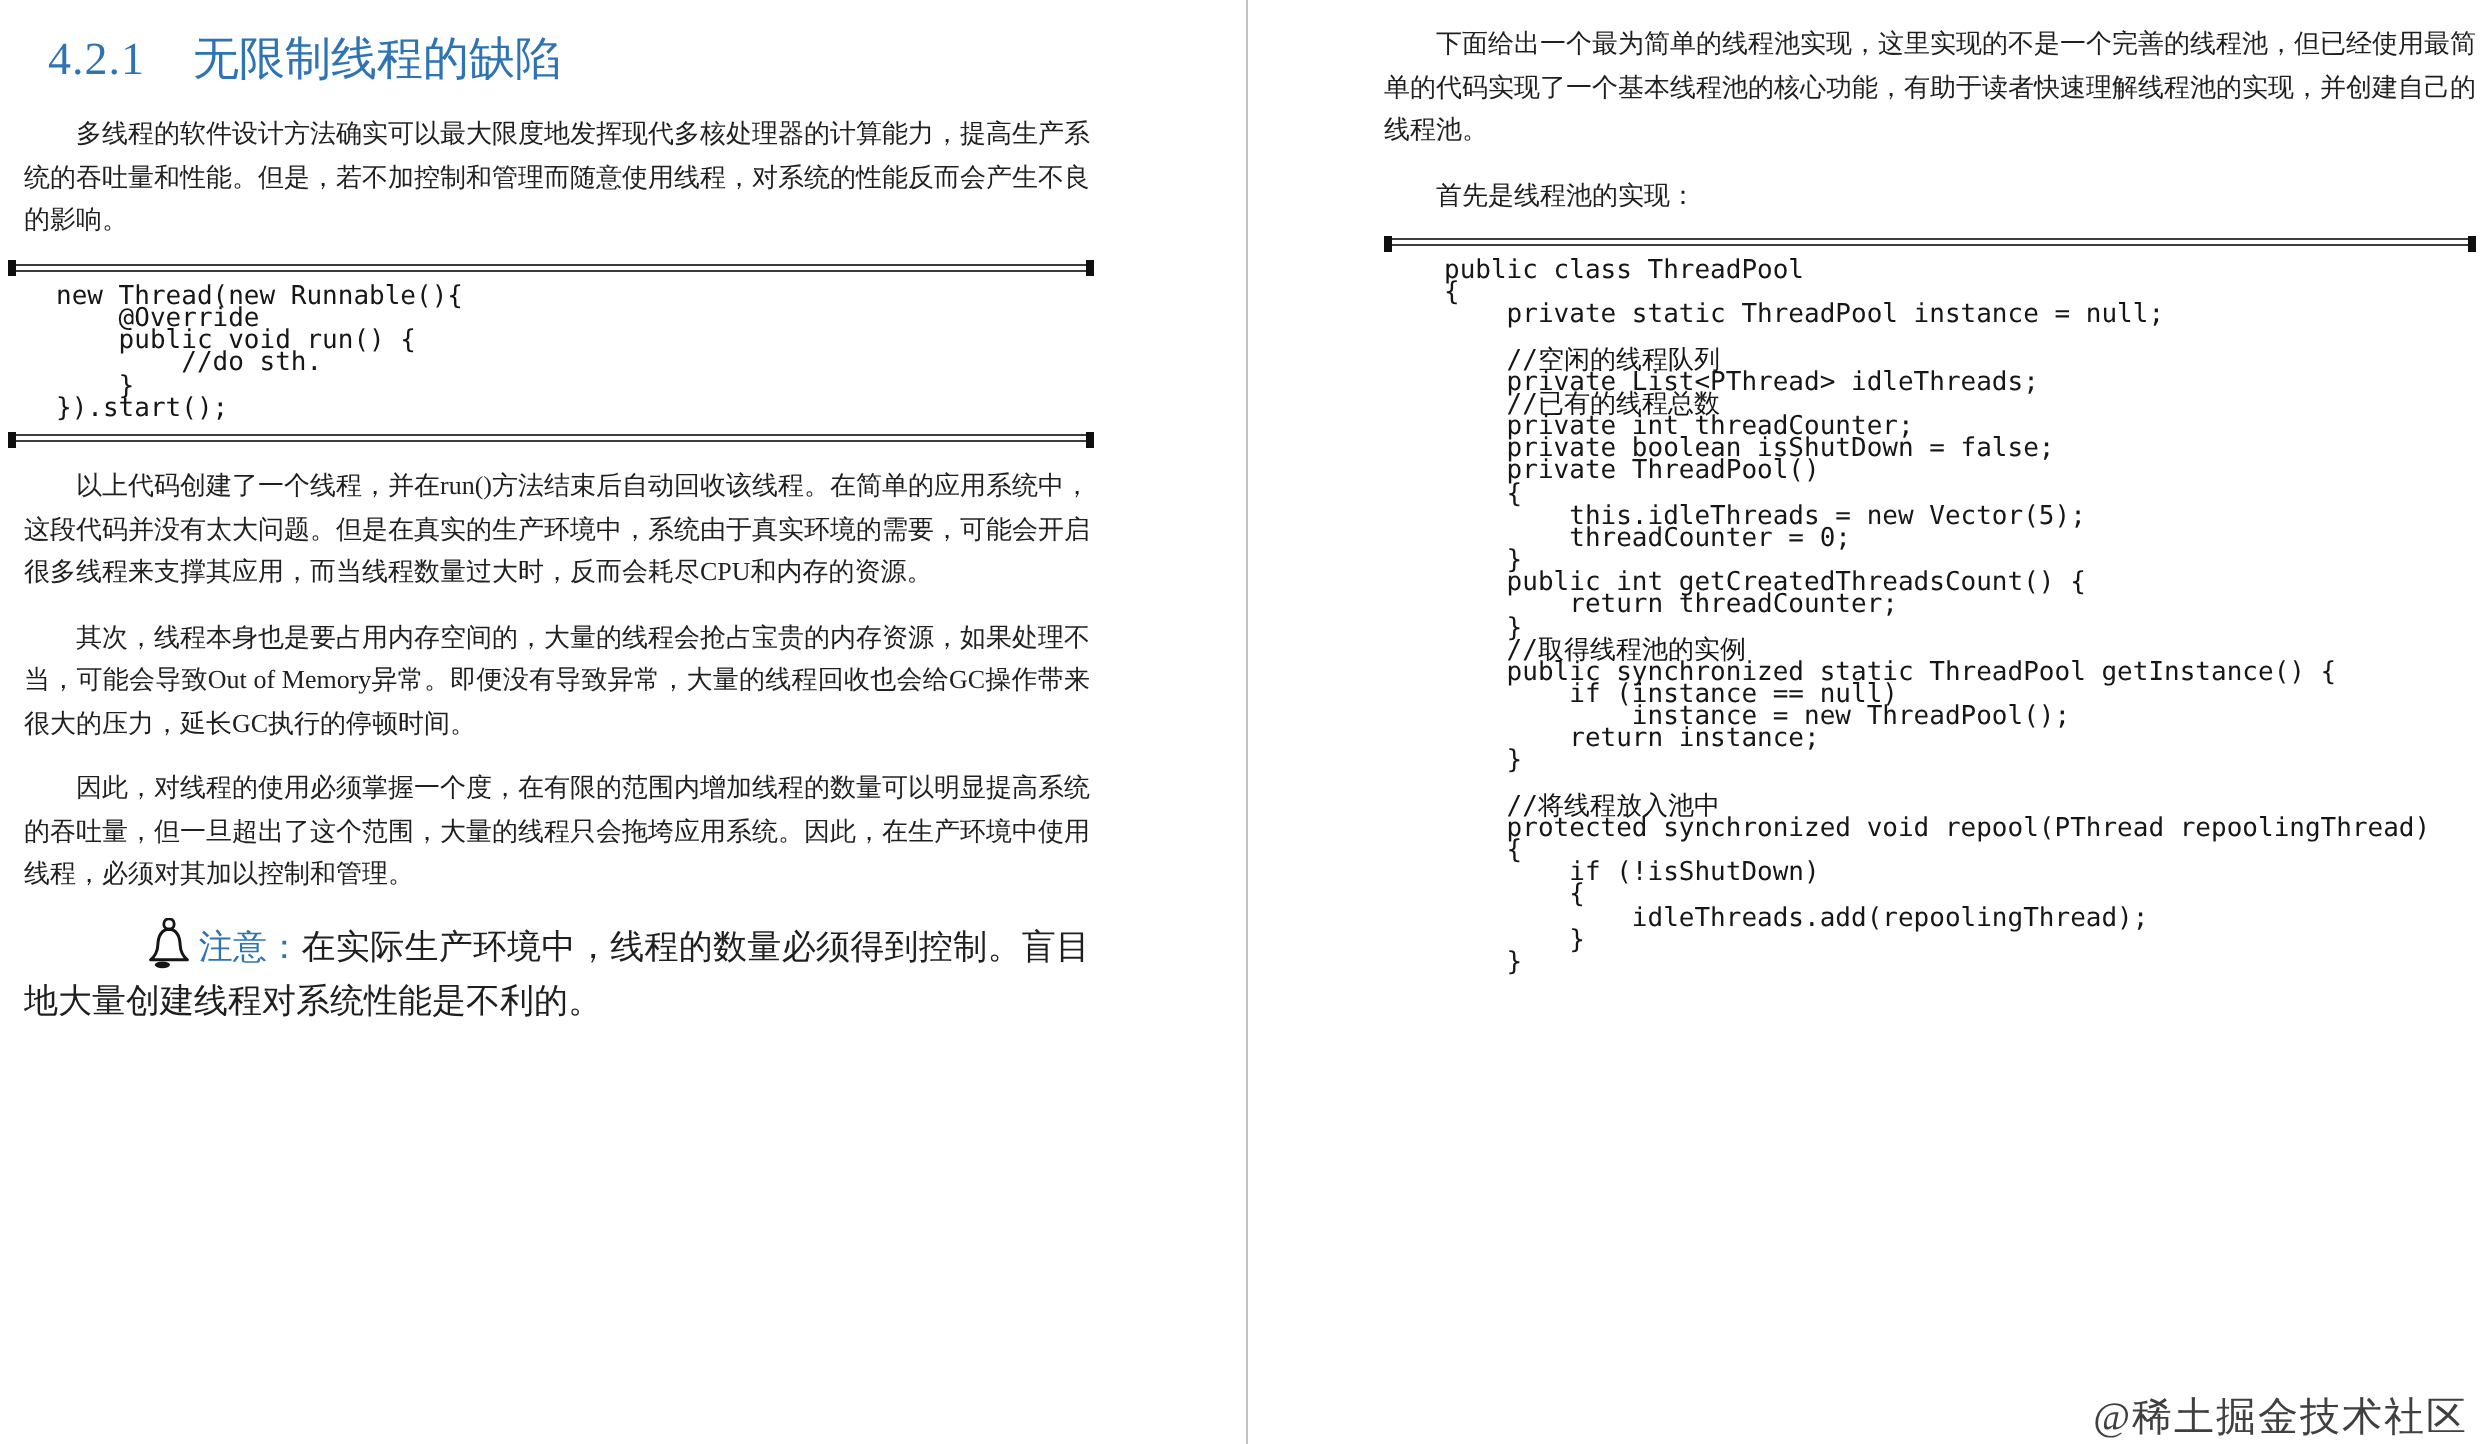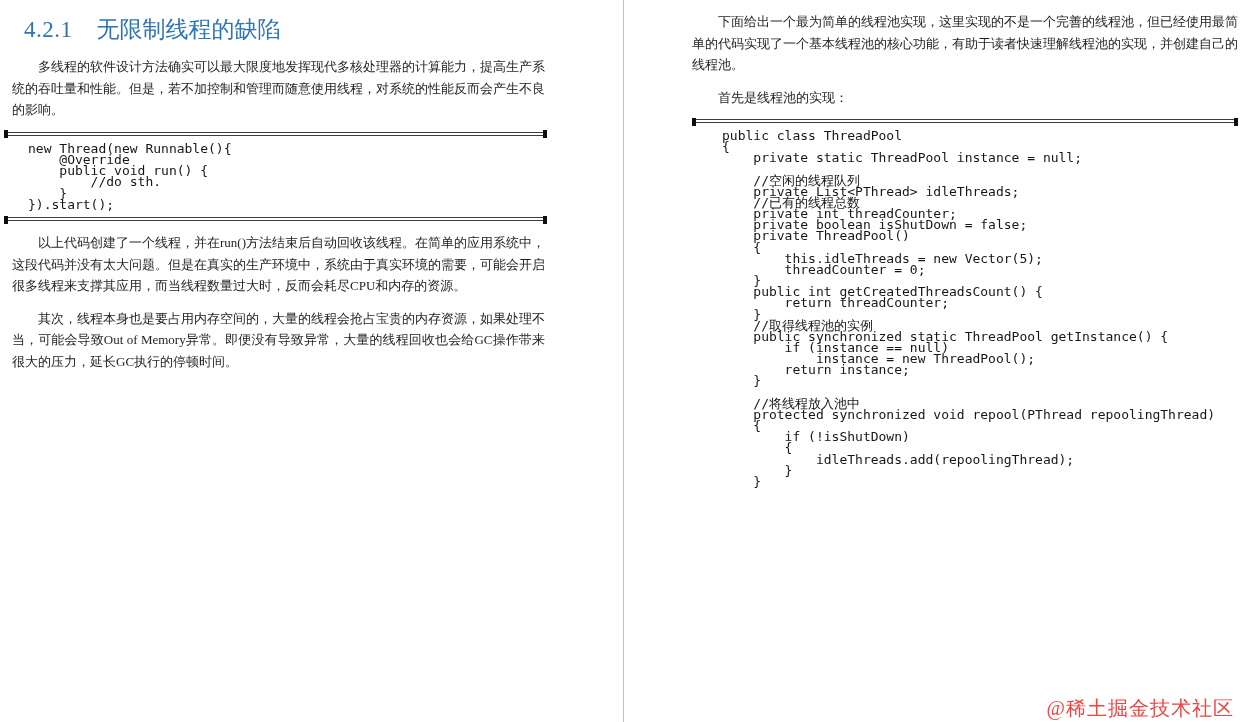--- a/index.html
+++ b/index.html
@@ -30,21 +30,21 @@
   }
   .col-right pre.code{padding-left:30px;line-height:11.15px;}
 
   .note{margin:11px 0 0;font-size:17px;line-height:21.5px;text-align:justify;text-indent:1.8em;}
   .note-label{color:#2e74b5;}
   .bell{display:inline-block;vertical-align:-6px;margin-right:3px;}
 
   .divider{position:absolute;left:623px;top:0;bottom:0;width:1px;background:#c2c2c2;}
 
   .watermark{
-    position:absolute;right:6px;bottom:0px;font-size:20px;color:#ef4444;
+    position:absolute;right:6px;bottom:0px;font-size:20px;color:#404040;
     font-family:"Liberation Serif","DejaVu Serif",serif;letter-spacing:1px;
   }
 </style>
 </head>
 <body>
 
 <div class="col col-left">
   <h2 class="section">
     <span class="num">4.2.1</span><span class="ttl">无限制线程的缺陷</span>
   </h2>
@@ -56,21 +56,27 @@
     @Override
     public void run() {
         //do sth.
     }
 }).start();</pre>
     <div class="rule"></div>
   </div>
 
   <p class="body">以上代码创建了一个线程，并在run()方法结束后自动回收该线程。在简单的应用系统中，这段代码并没有太大问题。但是在真实的生产环境中，系统由于真实环境的需要，可能会开启很多线程来支撑其应用，而当线程数量过大时，反而会耗尽CPU和内存的资源。</p>
   <p class="body">其次，线程本身也是要占用内存空间的，大量的线程会抢占宝贵的内存资源，如果处理不当，可能会导致Out of Memory异常。即便没有导致异常，大量的线程回收也会给GC操作带来很大的压力，延长GC执行的停顿时间。</p>
+  <p class="body">因此，对线程的使用必须掌握一个度，在有限的范围内增加线程的数量可以明显提高系统的吞吐量，但一旦超出了这个范围，大量的线程只会拖垮应用系统。因此，在生产环境中使用线程，必须对其加以控制和管理。</p>
 
+  <p class="note"><span class="bell"><svg width="23" height="26" viewBox="0 0 23 26">
+          <circle cx="11.5" cy="3" r="2.6" fill="none" stroke="#151515" stroke-width="1.4"></circle>
+          <path d="M11.5 5.6 C7.6 5.8 6.1 9.2 5.9 13.6 C5.75 17.3 4.3 19.2 2.3 20.9 L20.7 20.9 C18.7 19.2 17.25 17.3 17.1 13.6 C16.9 9.2 15.4 5.8 11.5 5.6 Z" fill="none" stroke="#151515" stroke-width="1.5" stroke-linejoin="round"></path>
+          <ellipse cx="8.2" cy="23.4" rx="3.8" ry="1.7" fill="#151515"></ellipse>
+        </svg></span><span class="note-label">注意：</span><span>在实际生产环境中，线程的数量必须得到控制。盲目地大量创建线程对系统性能是不利的。</span></p>
 </div>
 
 <div class="divider"></div>
 
 <div class="col col-right">
   <p class="body">下面给出一个最为简单的线程池实现，这里实现的不是一个完善的线程池，但已经使用最简单的代码实现了一个基本线程池的核心功能，有助于读者快速理解线程池的实现，并创建自己的线程池。</p>
   <p class="body">首先是线程池的实现：</p>
 
   <div class="codeblock">
     <div class="rule"></div>

